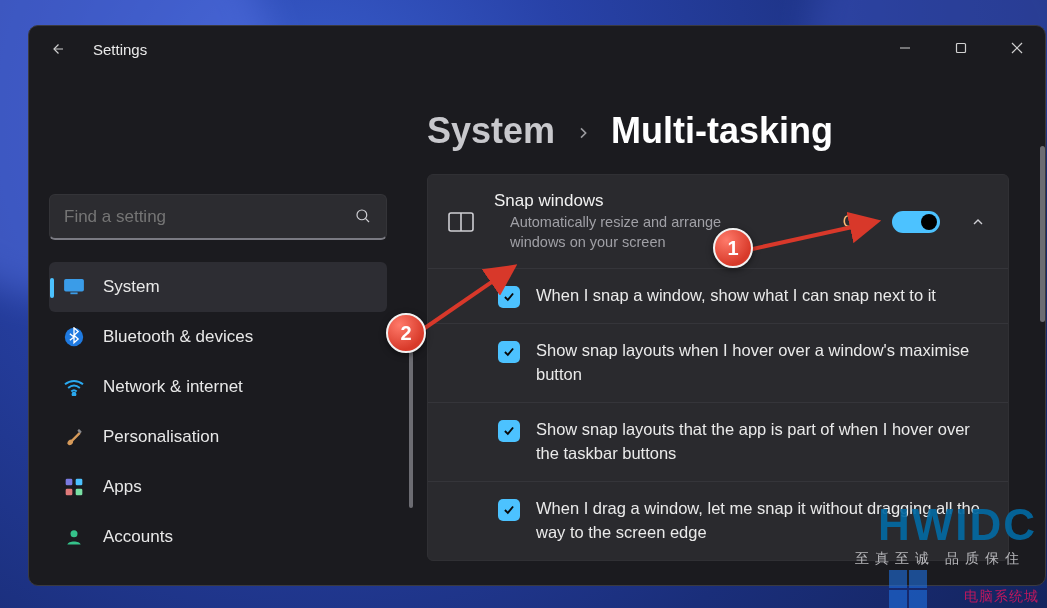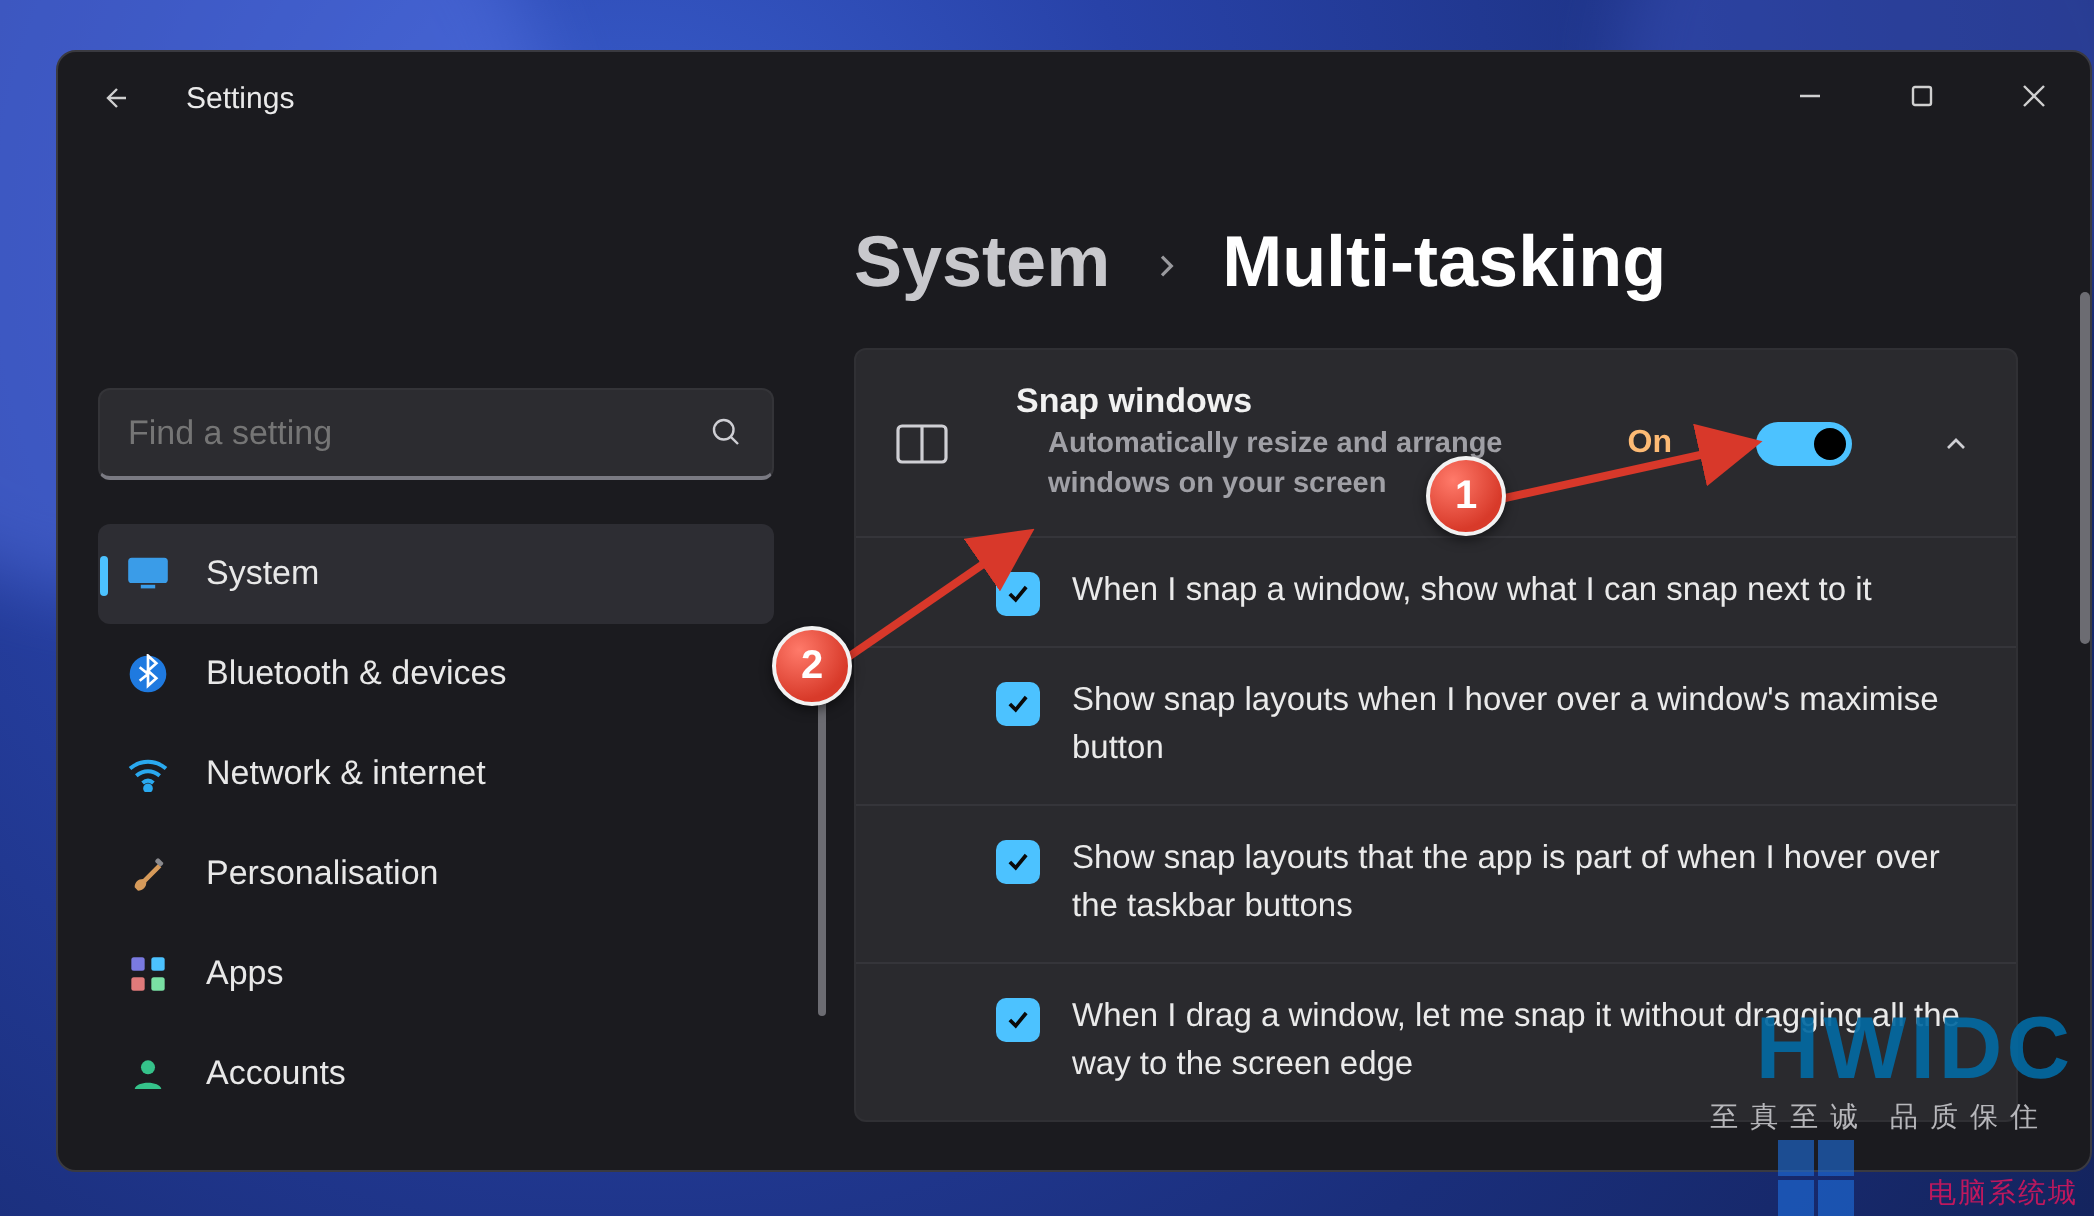--- a/index.html
+++ b/index.html
@@ -102,22 +102,21 @@
 .card {
   width: 582px;
   background: #2a2a2e;
   border: 1px solid #303034;
   border-radius: 6px;
   overflow: hidden;
 }
 .card-header {
   display: flex; align-items: center;
   padding: 16px 18px 16px 18px;
-  gap: 32px;
-  font-weight: bold;
+  gap: 18px;
 }
 .card-header .lead-ico { width: 30px; display:flex; justify-content:center; color:#cfcfd4; }
 .card-header .htxt { flex: 1; }
 .card-header .h-title { font-size: 17px; color: #f1f1f1; margin-bottom: 2px; }
 .card-header .h-sub { font-size: 14.5px; color: #a0a0a6; line-height: 1.35; max-width: 260px; margin-left: 16px; }
 .card-header .onlabel { font-size: 16px; color: #fdba74; margin-right: 10px; }
 .toggle {
   width: 48px; height: 22px; border-radius: 11px;
   background: #4cc2ff; position: relative;
 }

